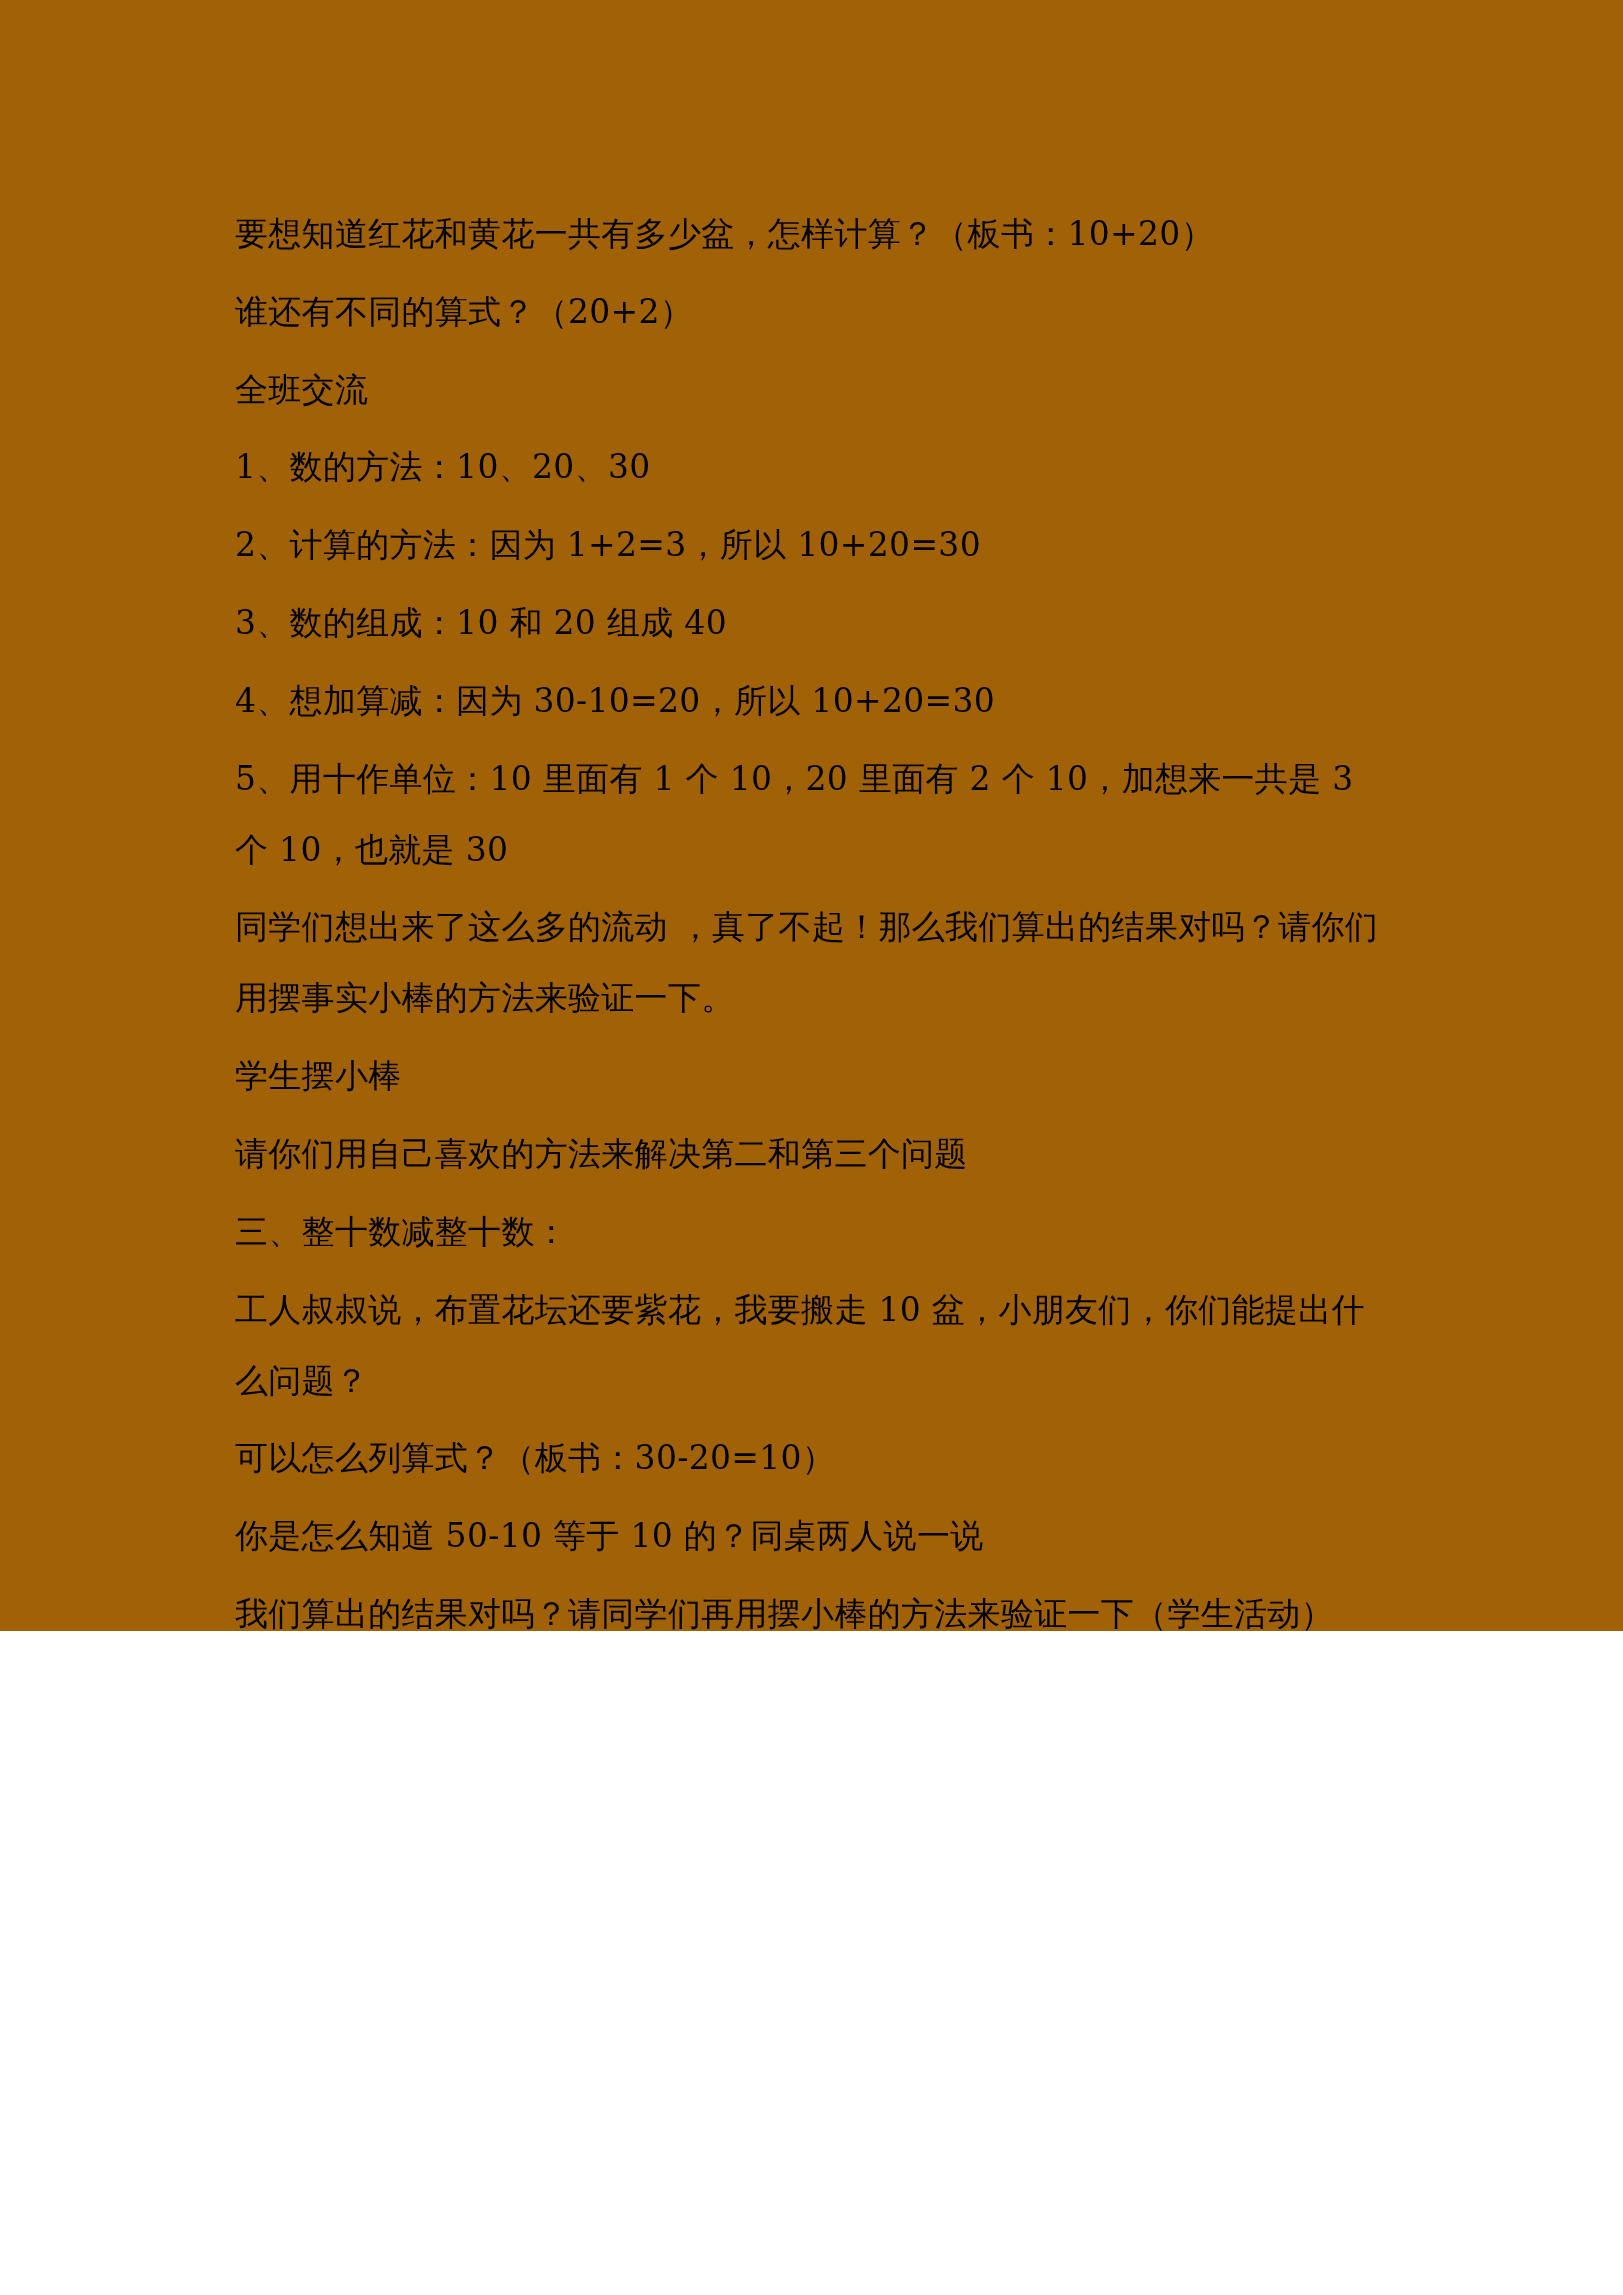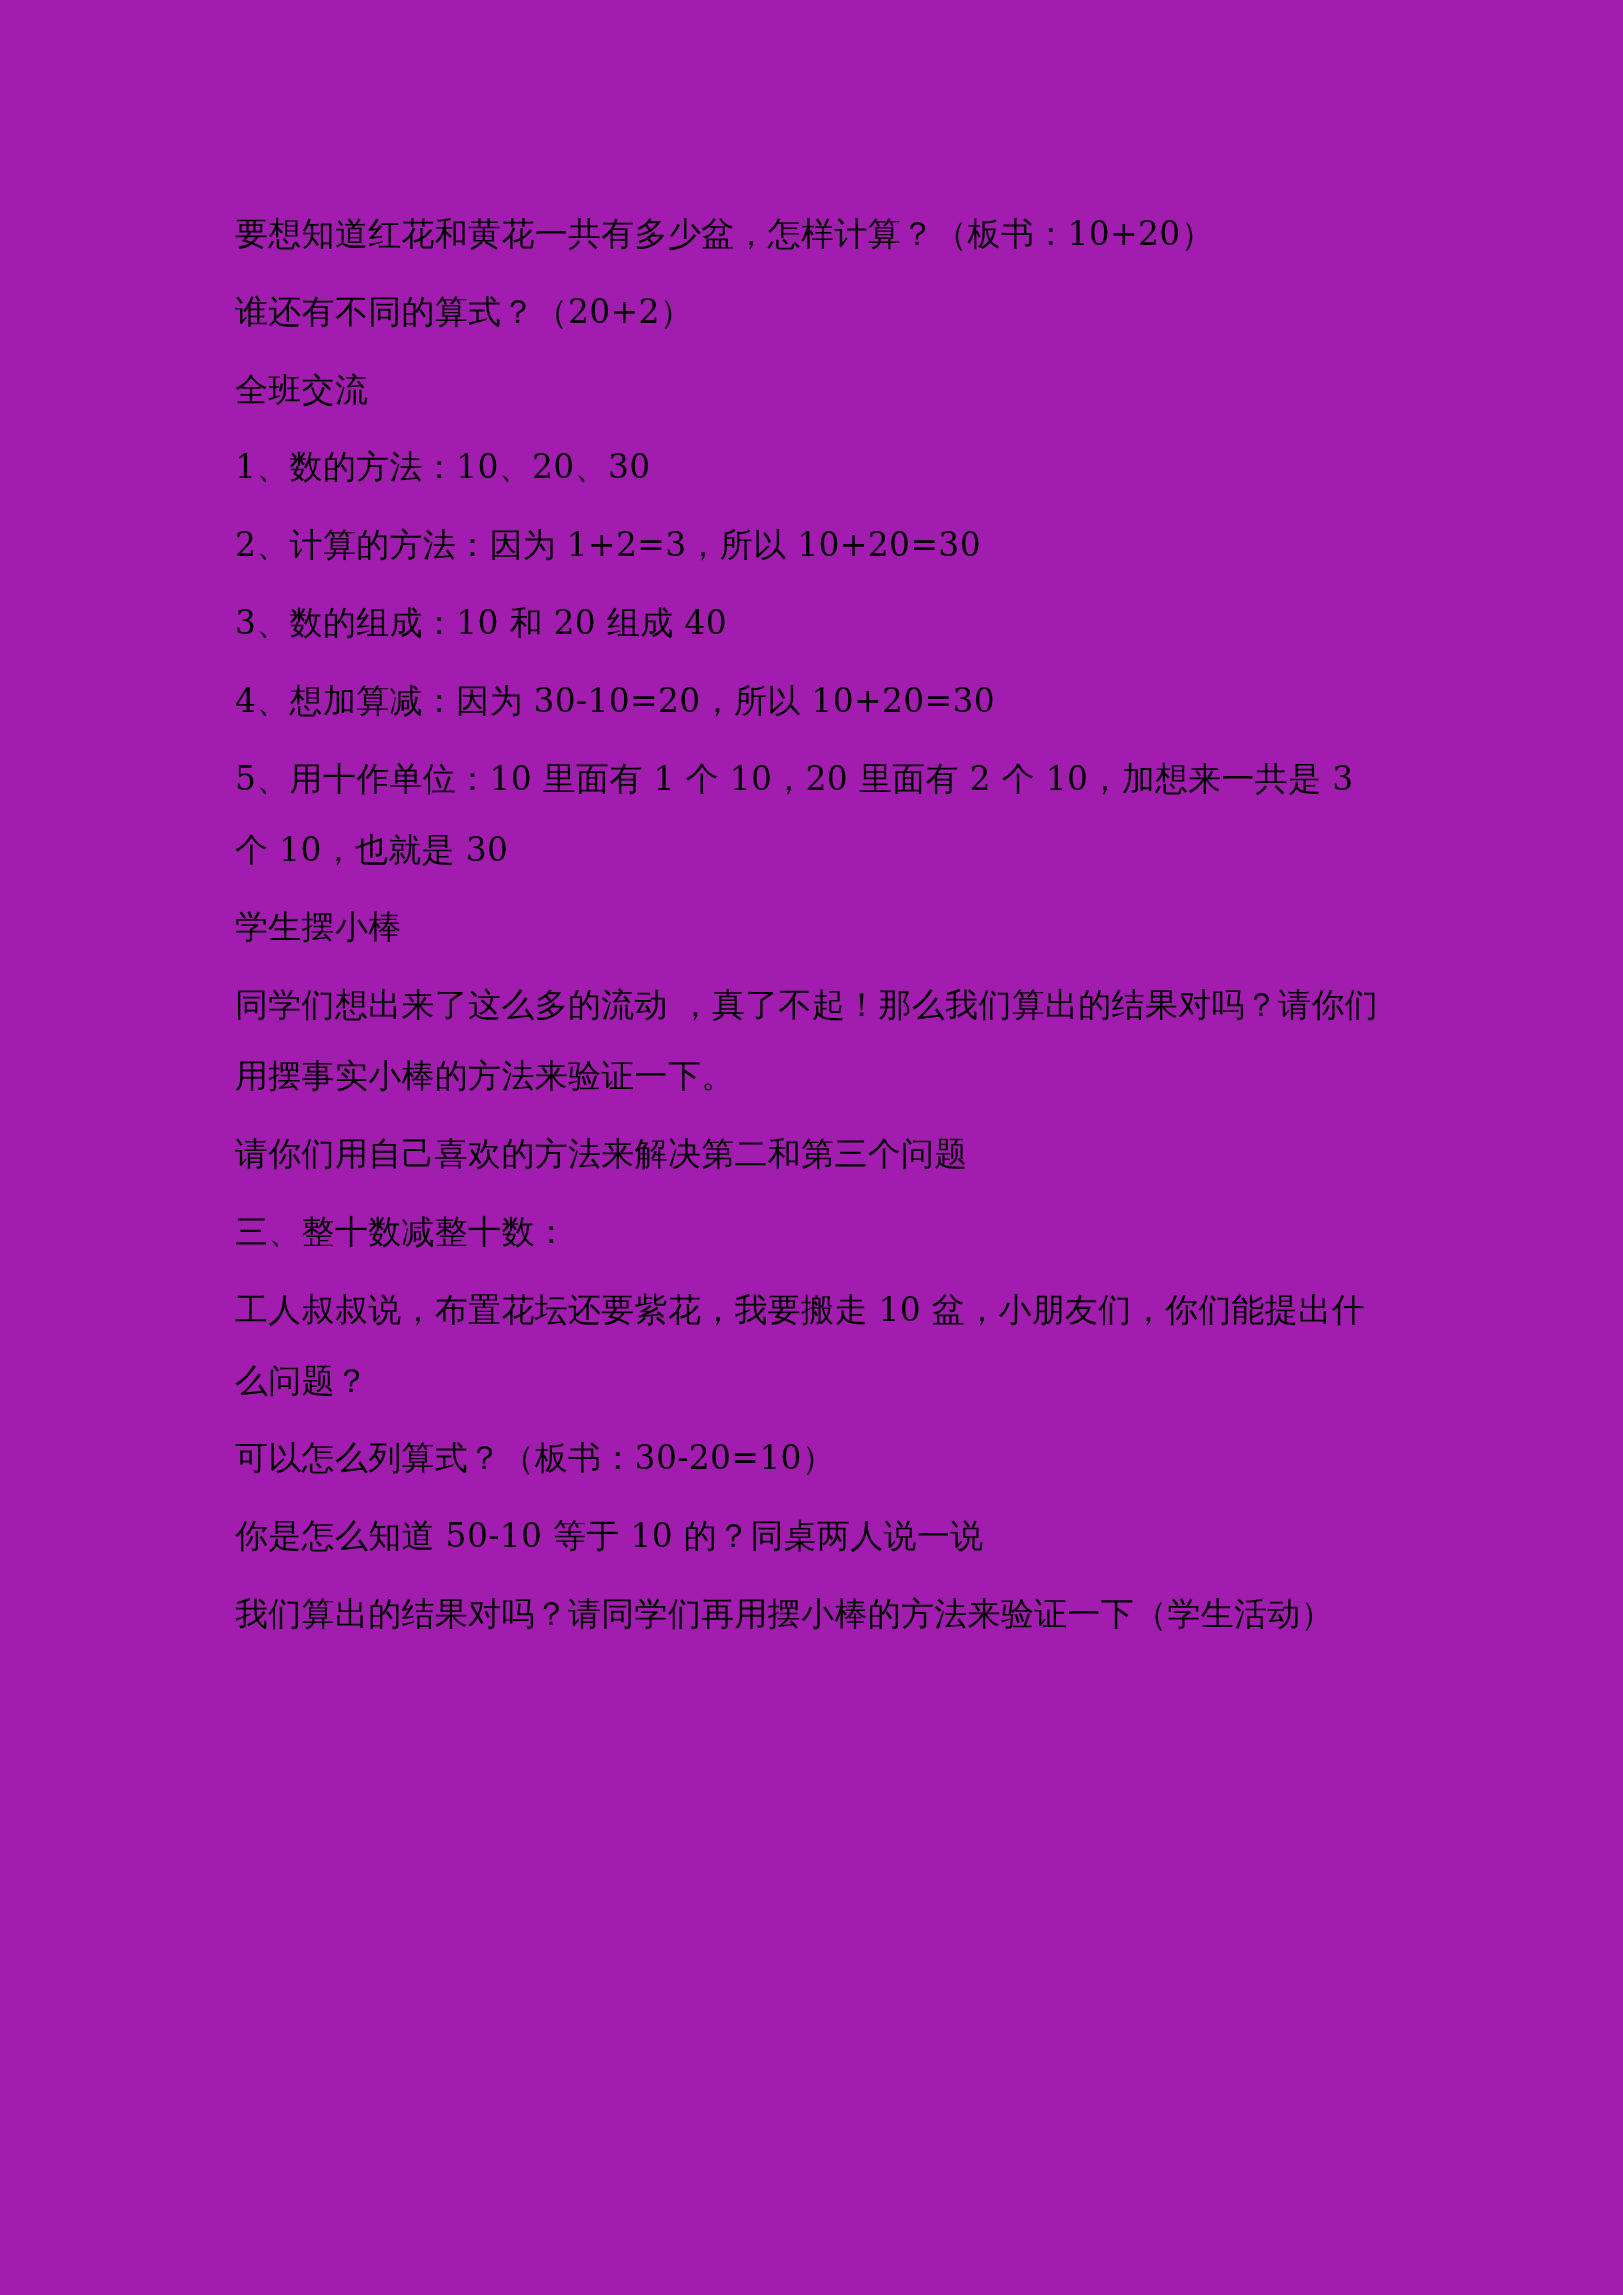--- a/index.html
+++ b/index.html
@@ -10,23 +10,23 @@
   body {
     width: 1623px;
     height: 2295px;
     font-family: "DejaVu Serif", "Liberation Serif", serif;
     color: #000000;
     -webkit-font-smoothing: antialiased;
   }
   .page {
     position: relative;
     width: 1623px;
-    height: 2295px;
+    height: 1631px;
     box-sizing: border-box;
-    background: #a21caf;
+    background: #a16207;
     overflow: hidden;
   }
   .content {
     position: absolute;
     left: 235px;
     top: 198px;
     width: 1159px;
   }
   .para {
     font-size: 33px;
@@ -44,22 +44,22 @@
 <div class="page">
   <div class="content">
     <p class="para">要想知道红花和黄花一共有多少盆，怎样计算？（板书：10+20）</p>
     <p class="para">谁还有不同的算式？（20+2）</p>
     <p class="para">全班交流</p>
     <p class="para">1、数的方法：10、20、30</p>
     <p class="para">2、计算的方法：因为 1+2=3，所以 10+20=30</p>
     <p class="para">3、数的组成：10 和 20 组成 40</p>
     <p class="para">4、想加算减：因为 30-10=20，所以 10+20=30</p>
     <p class="para">5、用十作单位：10 里面有 1 个 10，20 里面有 2 个 10，加想来一共是 3 个 10，也就是 30</p>
+    <p class="para">同学们想出来了这么多的流动 ，真了不起！那么我们算出的结果对吗？请你们用摆事实小棒的方法来验证一下。</p>
     <p class="para">学生摆小棒</p>
-    <p class="para">同学们想出来了这么多的流动 ，真了不起！那么我们算出的结果对吗？请你们用摆事实小棒的方法来验证一下。</p>
     <p class="para">请你们用自己喜欢的方法来解决第二和第三个问题</p>
     <p class="para">三、整十数减整十数：</p>
     <p class="para">工人叔叔说，布置花坛还要紫花，我要搬走 10 盆，小朋友们，你们能提出什么问题？</p>
     <p class="para">可以怎么列算式？（板书：30-20=10）</p>
     <p class="para">你是怎么知道 50-10 等于 10 的？同桌两人说一说</p>
     <p class="para">我们算出的结果对吗？请同学们再用摆小棒的方法来验证一下（学生活动）</p>
   </div>
 </div>
 
 

